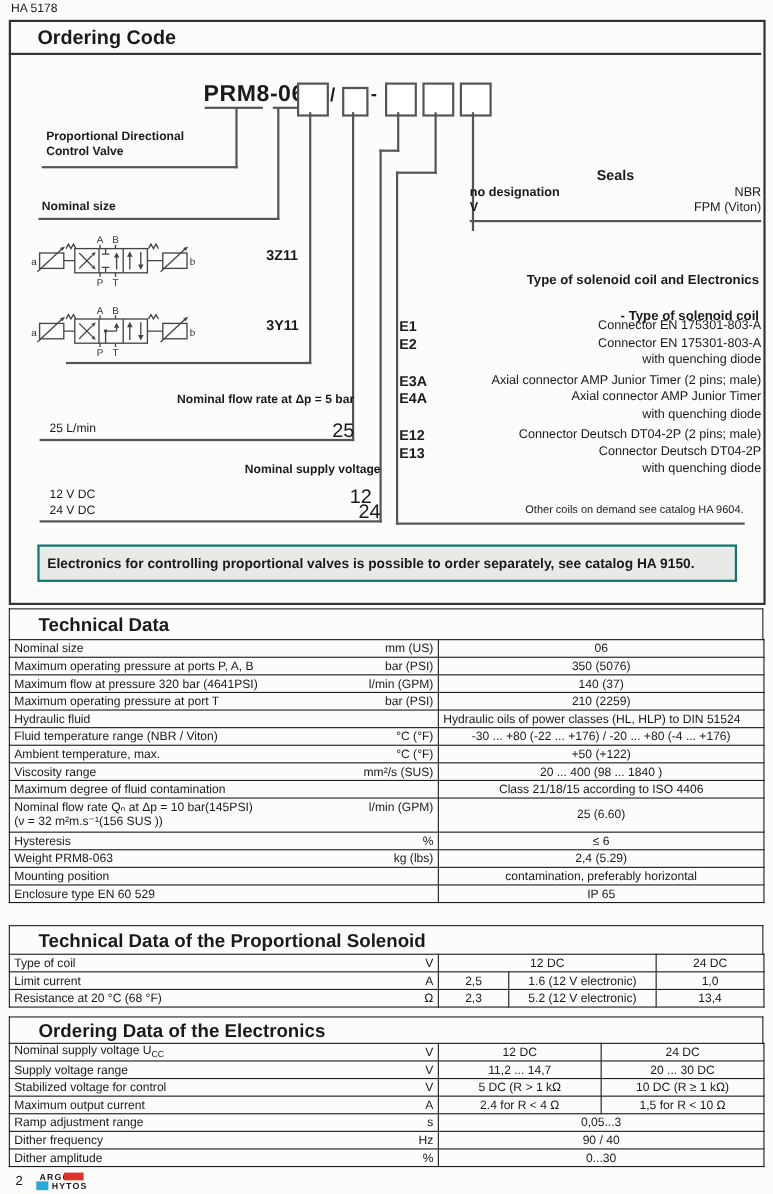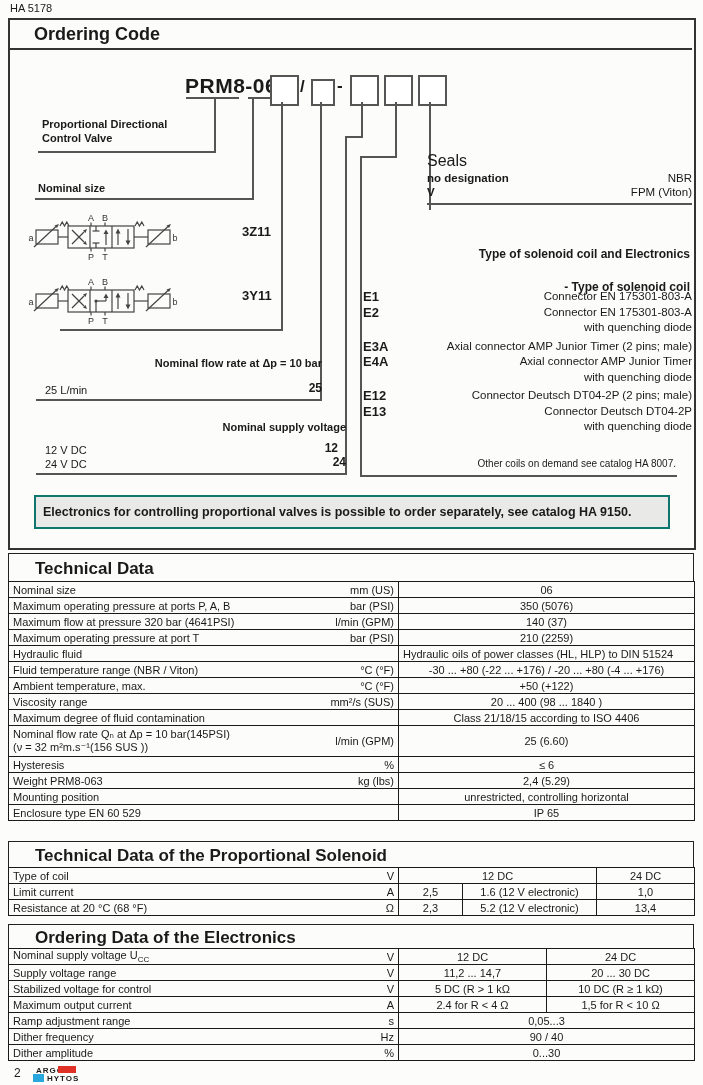--- a/index.html
+++ b/index.html
@@ -14,24 +14,24 @@
   
   .order-box{position:absolute;left:8px;top:18px;width:684px;height:528px;border:2px solid #333;background:transparent;}
   .order-head{position:absolute;left:8px;top:18px;width:684px;height:30px;border-bottom:2.5px solid #333;
     font-size:18px;font-weight:bold;padding-left:0;line-height:32px;}
   .order-head span{margin-left:26px;}
   .code-text{position:absolute;left:185px;top:74px;font-size:21px;font-weight:bold;letter-spacing:.5px;}
   .code-box{position:absolute;border:2px solid #555;background:#fff;}
   .code-sep{position:absolute;font-size:17px;font-weight:bold;}
   .lbl{position:absolute;font-size:11px;font-weight:bold;line-height:14px;}
   .rlbl{text-align:right;}
-  .code-val{position:absolute;font-size:12px;font-weight:bold;text-align:right;}
+  .code-val{position:absolute;font-size:18px;font-weight:normal;text-align:right;}
   .plain{position:absolute;font-size:11px;}
   .seals{position:absolute;left:427px;top:152px;width:265px;font-size:11.5px;border-bottom:2px solid #555;padding-bottom:5px;}
-  .seals .hd{text-align:left;font-weight:normal;font-size:16px;}
+  .seals .hd{text-align:center;font-weight:bold;font-size:13px;}
   .seals .row{display:flex;justify-content:space-between;margin-top:2px;}
   .seals .row .k{font-weight:bold;}
   .coil-hd{position:absolute;left:390px;width:300px;text-align:right;font-weight:bold;font-size:12px;}
   .coil-list{position:absolute;left:362px;top:289px;width:330px;font-size:11.5px;line-height:15.5px;}
   .coil-entry{position:relative;text-align:right;}
   .coil-entry .ecode{position:absolute;left:1px;top:0;font-size:13px;font-weight:bold;}
   .gap{margin-top:3px;}
   .coil-note{margin-top:21px;font-size:10px;text-align:right;padding-right:16px;}
   .banner{position:absolute;left:34px;top:495px;width:625px;height:30px;background:#e9e9e8;border:2px solid #0f766e;
     font-size:12.5px;font-weight:bold;line-height:30px;padding-left:7px;}
@@ -40,21 +40,21 @@
     font-size:17px;font-weight:bold;}
   .band span{margin-left:26px;}
   table{border-collapse:collapse;table-layout:fixed;width:686px;font-size:11px;position:absolute;left:8px;}
   td{border:1px solid #1a1a1a;padding:0 4px;height:15px;overflow:hidden;white-space:nowrap;}
   td.pcell{white-space:normal;}
   .pcell .inner{display:flex;justify-content:space-between;align-items:center;}
   .pcell .unit{text-align:right;white-space:nowrap;padding-left:4px;}
   td.vcell{text-align:center;}
   td.vleft{text-align:left;}
   tr.tall td{height:30px;}
-  tr.tall .inner{align-items:center;gap:16px;}
+  tr.tall .inner{align-items:flex-start;gap:16px;}
   .two-line{line-height:13px;}
   sub.cc{font-size:8px;}
   
   .valve{position:absolute;left:28px;}
   .valve svg{display:block;}
   .spool-code{position:absolute;left:242px;font-size:13px;font-weight:bold;}
   
   .pageno{position:absolute;left:14px;top:1066px;font-size:12px;}
   .logo-argo{position:absolute;left:36px;top:1066px;font-size:8px;font-weight:bold;letter-spacing:1px;}
   .logo-hytos{position:absolute;left:47px;top:1074px;font-size:8px;font-weight:bold;letter-spacing:1px;}
@@ -182,21 +182,21 @@
     <line x1="118" y1="35" x2="140" y2="14.5"></line>
       <polygon points="143,12 138.5,13.5 141,16" fill="#444" stroke="none"></polygon>
     <line x1="106" y1="25" x2="120" y2="25"></line>
     <text x="3" y="29" text-anchor="middle" font-size="9" fill="#333" stroke="none">a</text>
     <text x="147" y="29" text-anchor="middle" font-size="9" fill="#333" stroke="none">b</text>
   </svg>
 </div>
 <div class="spool-code" style="top:288px;">3Y11</div>
 <div class="line" style="left:60px;top:329px;width:223px;height:2px;"></div>
 
-<div class="lbl rlbl" style="left:36px;top:356px;width:286px;">Nominal flow rate at Δp = 10 bar</div>
+<div class="lbl rlbl" style="left:36px;top:356px;width:286px;">Nominal flow rate at Δp = 5 bar</div>
 <div class="plain" style="left:45px;top:384px;">25 L/min</div>
 <div class="code-val" style="left:282px;top:381px;width:40px;">25</div>
 <div class="line" style="left:36px;top:399px;width:286px;height:2px;"></div>
 
 <div class="lbl rlbl" style="left:36px;top:420px;width:310px;">Nominal supply voltage</div>
 <div class="plain" style="left:45px;top:444px;">12 V DC</div>
 <div class="code-val" style="left:298px;top:441px;width:40px;">12</div>
 <div class="plain" style="left:45px;top:458px;">24 V DC</div>
 <div class="code-val" style="left:306px;top:455px;width:40px;">24</div>
 <div class="line" style="left:36px;top:473px;width:311px;height:2px;"></div>
@@ -242,21 +242,21 @@
     <span class="ecode">E12</span>
     <span>Connector Deutsch DT04-2P (2 pins; male)</span>
   </div>
   <div class="coil-entry">
     <span class="ecode">E13</span>
     <span>Connector Deutsch DT04-2P</span>
   </div>
   <div class="coil-entry">
     <span>with quenching diode</span>
   </div>
-  <div class="coil-note">Other coils on demand see catalog HA 8007.</div>
+  <div class="coil-note">Other coils on demand see catalog HA 9604.</div>
 </div>
 <div class="line" style="left:360px;top:475px;width:317px;height:2px;"></div>
 
 <div class="banner" style="background: rgb(233, 233, 232);">Electronics for controlling proportional valves is possible to order separately, see catalog HA 9150.</div>
 
 <div class="band" style="top:553px;height:28px;line-height:30px;">
   <span>Technical Data</span>
 </div>
 <table style="top:581px;">
   <colgroup>
@@ -372,21 +372,21 @@
         </td>
     <td class="vcell">2,4 (5.29)</td>
   </tr>
   <tr>
     <td class="pcell">
           <div class="inner">
             <span>Mounting position</span>
             <span class="unit"></span>
           </div>
         </td>
-    <td class="vcell">unrestricted, controlling horizontal</td>
+    <td class="vcell">contamination, preferably horizontal</td>
   </tr>
   <tr>
     <td class="pcell">
           <div class="inner">
             <span>Enclosure type  EN 60 529</span>
             <span class="unit"></span>
           </div>
         </td>
     <td class="vcell">IP 65</td>
   </tr>

